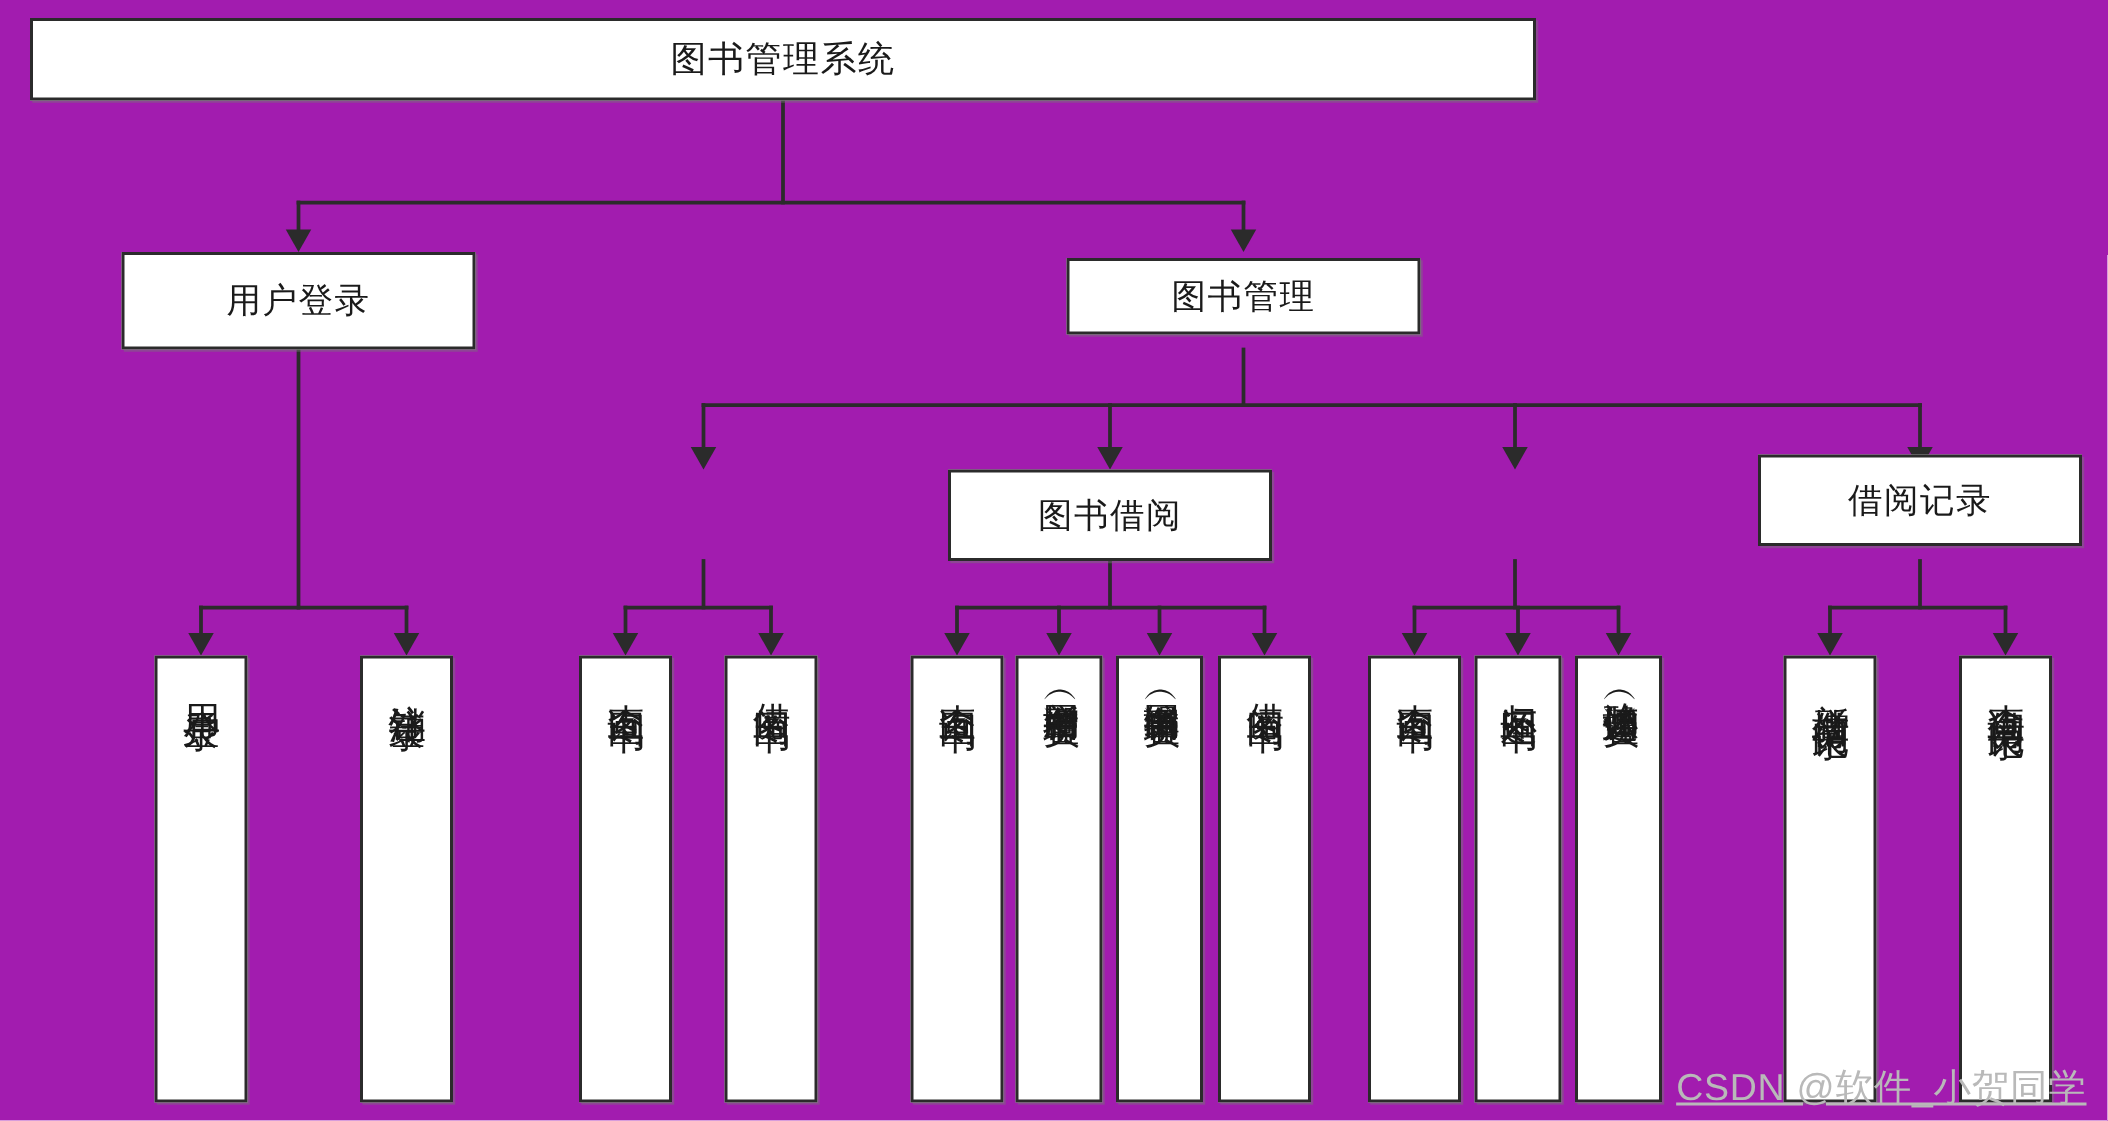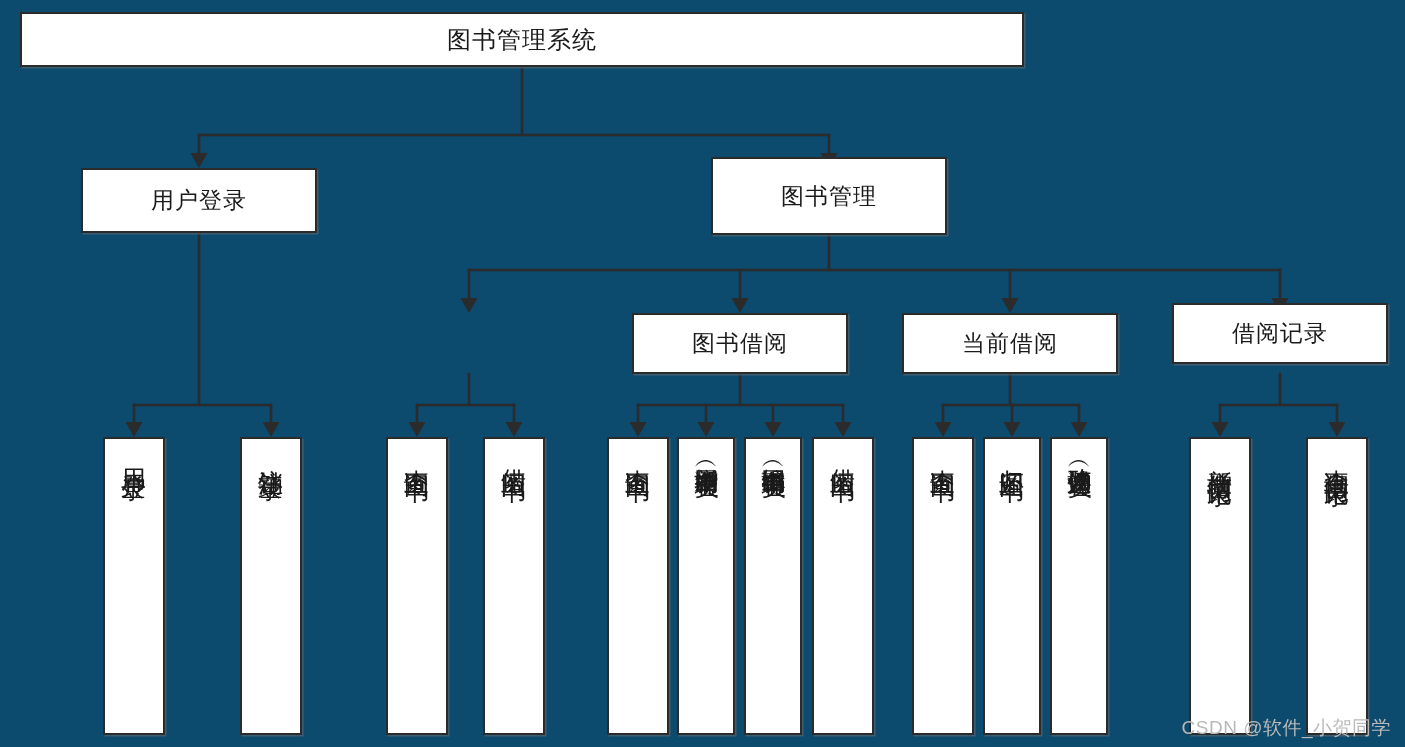--- a/index.html
+++ b/index.html
@@ -8,21 +8,21 @@
     padding: 0;
     background: #ffffff;
   }
   body {
     font-family: "Liberation Sans", "DejaVu Sans", sans-serif;
   }
   #canvas {
     position: relative;
     width: 1405px;
     height: 747px;
-    background: #0c4a6e;
+    background: #a21caf;
     overflow: hidden;
   }
   #edges {
     position: absolute;
     left: 0;
     top: 0;
     width: 1405px;
     height: 747px;
     pointer-events: none;
   }
@@ -66,25 +66,26 @@
     white-space: nowrap;
   }
   .node.vert.tall .node-label {
     font-size: 24px;
     letter-spacing: 1px;
   }
   #watermark {
     position: absolute;
     right: 14px;
     bottom: 6px;
-    font-size: 19px;
+    font-size: 25px;
     color: #b9b9b9;
     letter-spacing: 0.5px;
     font-family: "Liberation Sans", "DejaVu Sans", sans-serif;
     white-space: nowrap;
+    text-decoration: underline;
   }
 </style>
 </head>
 <body>
 
 <div id="canvas">
 
   <svg id="edges" viewBox="0 0 1405 747" xmlns="http://www.w3.org/2000/svg">
       <line x1="522" y1="67" x2="522" y2="135" stroke="#2b2b2b" stroke-width="2.5" stroke-linecap="square"></line>
       <line x1="199" y1="135" x2="829" y2="135" stroke="#2b2b2b" stroke-width="2.5" stroke-linecap="square"></line>
@@ -140,30 +141,27 @@
       <polygon points="1328.5,422 1345.5,422 1337,437" fill="#2b2b2b"></polygon>
     </svg>
 
   <div class="node horiz level1" style="left: 20px; top: 12px; width: 1004px; height: 55px;">
     <span class="node-label">图书管理系统</span>
   </div>
 
   <div class="node horiz level2" style="left: 81px; top: 168px; width: 236px; height: 65px;">
     <span class="node-label">用户登录</span>
   </div>
-  <div class="node horiz level2" style="left: 711px; top: 157px; width: 236px; height: 78px;">
+  <div class="node horiz level2" style="left: 711px; top: 172px; width: 236px; height: 51px;">
     <span class="node-label">图书管理</span>
   </div>
 
   <div class="node horiz level3" style="left: 632px; top: 313px; width: 216px; height: 61px;">
     <span class="node-label">图书借阅</span>
   </div>
-  <div class="node horiz level3" style="left: 902px; top: 313px; width: 216px; height: 61px;">
-    <span class="node-label">当前借阅</span>
-  </div>
   <div class="node horiz level3" style="left: 1172px; top: 303px; width: 216px; height: 61px;">
     <span class="node-label">借阅记录</span>
   </div>
 
   <div class="node vert" style="left: 103px; top: 437px; width: 62px; height: 298px;">
     <span class="node-label">用户登录</span>
   </div>
   <div class="node vert" style="left: 240px; top: 437px; width: 62px; height: 298px;">
     <span class="node-label">注销登录</span>
   </div>

